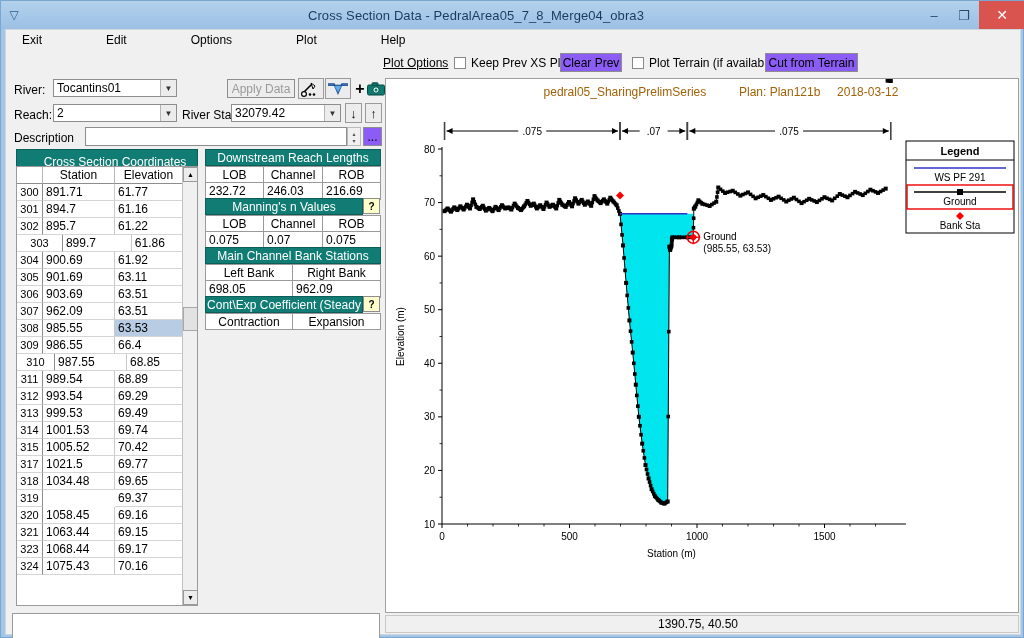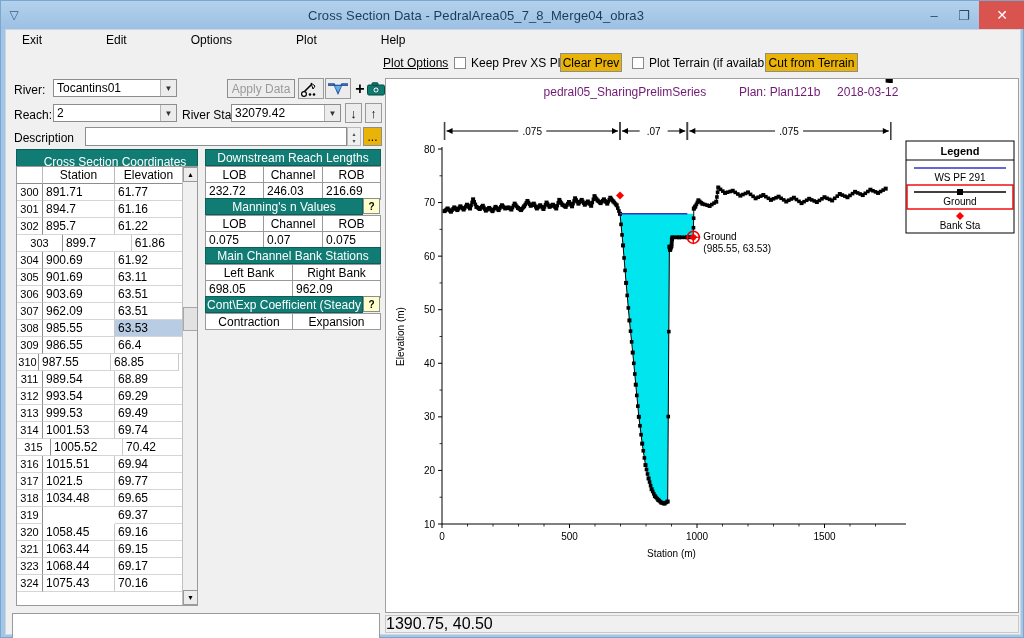--- a/index.html
+++ b/index.html
@@ -56,21 +56,21 @@
     border:1px solid #8d8d8d; font-size:12px;
     display:flex; align-items:center; padding-left:3px;
   }
   .combo .arrow {
     position:absolute; right:0; top:0; width:16px; height:16px;
     background:#ececec; border-left:1px solid #b5b5b5;
     display:flex; align-items:center; justify-content:center;
     font-size:8px; color:#333;
   }
   .btn {
-    position:absolute; background:#eab308; border:1px solid #8d8d8d;
+    position:absolute; background:#8b5cf6; border:1px solid #8d8d8d;
     font-size:12px; display:flex; align-items:center; justify-content:center;
     color:#000;
   }
   .btn.disabled { color:#9a9a9a; background:#ededed; }
   .iconbtn {
     position:absolute; background:#ececec; border:1px solid #9a9a9a;
     display:flex; align-items:center; justify-content:center;
   }
   .plainicon { position:absolute; display:flex; align-items:center; justify-content:center; }
   .textinput {
@@ -140,27 +140,27 @@
   .plotlink {
     position:absolute; font-size:12px; color:#000; text-decoration:underline;
   }
   .chk { position:absolute; width:12px; height:12px; border:1px solid #888; background:#fff; }
   .plotpanel {
     position:absolute; left:379px; top:48px; width:634px; height:535px;
     background:#fff; border:1px solid #a0a0a0;
   }
   .plot-title {
     position:absolute; left:0; top:6px; width:100%; text-align:center;
-    font-size:12px; color:#701a75;padding-left:38px;
+    font-size:12px; color:#a16207;padding-left:38px;
   }
   .statusbar {
     position:absolute; left:379px; top:585px; width:634px; height:18px;
     background:#f0f0f0; border:1px solid #c8c8c8;
-    display:flex; align-items:center; justify-content:flex-start;
-    padding-right:8px; font-size:16px;
+    display:flex; align-items:center; justify-content:center;
+    padding-right:8px; font-size:12px;
   }
   .bottombox {
     position:absolute; left:6px; top:583px; width:368px; height:26px;
     background:#fff; border:1px solid #9a9a9a;
   }
   svg { display:block; }
 </style>
 </head>
 <body>
 
@@ -318,21 +318,21 @@
             <div class="cell rownum" style="width: 26px;">308</div>
             <div class="cell" style="width: 72px;">985.55</div>
             <div class="cell sel" style="width: 68px;">63.53</div>
           </div>
           <div class="grid-row">
             <div class="cell rownum" style="width: 26px;">309</div>
             <div class="cell" style="width: 72px;">986.55</div>
             <div class="cell" style="width: 68px;">66.4</div>
           </div>
           <div class="grid-row">
-            <div class="cell rownum" style="width: 22px;">310</div>
+            <div class="cell rownum" style="width: 38px;">310</div>
             <div class="cell" style="width: 72px;">987.55</div>
             <div class="cell" style="width: 68px;">68.85</div>
           </div>
           <div class="grid-row">
             <div class="cell rownum" style="width: 26px;">311</div>
             <div class="cell" style="width: 72px;">989.54</div>
             <div class="cell" style="width: 68px;">68.89</div>
           </div>
           <div class="grid-row">
             <div class="cell rownum" style="width: 26px;">312</div>
@@ -343,28 +343,23 @@
             <div class="cell rownum" style="width: 26px;">313</div>
             <div class="cell" style="width: 72px;">999.53</div>
             <div class="cell" style="width: 68px;">69.49</div>
           </div>
           <div class="grid-row">
             <div class="cell rownum" style="width: 26px;">314</div>
             <div class="cell" style="width: 72px;">1001.53</div>
             <div class="cell" style="width: 68px;">69.74</div>
           </div>
           <div class="grid-row">
-            <div class="cell rownum" style="width: 34px;">315</div>
+            <div class="cell rownum" style="width: 26px;">315</div>
             <div class="cell" style="width: 72px;">1005.52</div>
             <div class="cell" style="width: 68px;">70.42</div>
-          </div>
-          <div class="grid-row">
-            <div class="cell rownum" style="width: 26px;">316</div>
-            <div class="cell" style="width: 72px;">1015.51</div>
-            <div class="cell" style="width: 68px;">69.94</div>
           </div>
           <div class="grid-row">
             <div class="cell rownum" style="width: 26px;">317</div>
             <div class="cell" style="width: 72px;">1021.5</div>
             <div class="cell" style="width: 68px;">69.77</div>
           </div>
           <div class="grid-row">
             <div class="cell rownum" style="width: 26px;">318</div>
             <div class="cell" style="width: 72px;">1034.48</div>
             <div class="cell" style="width: 68px;">69.65</div>

